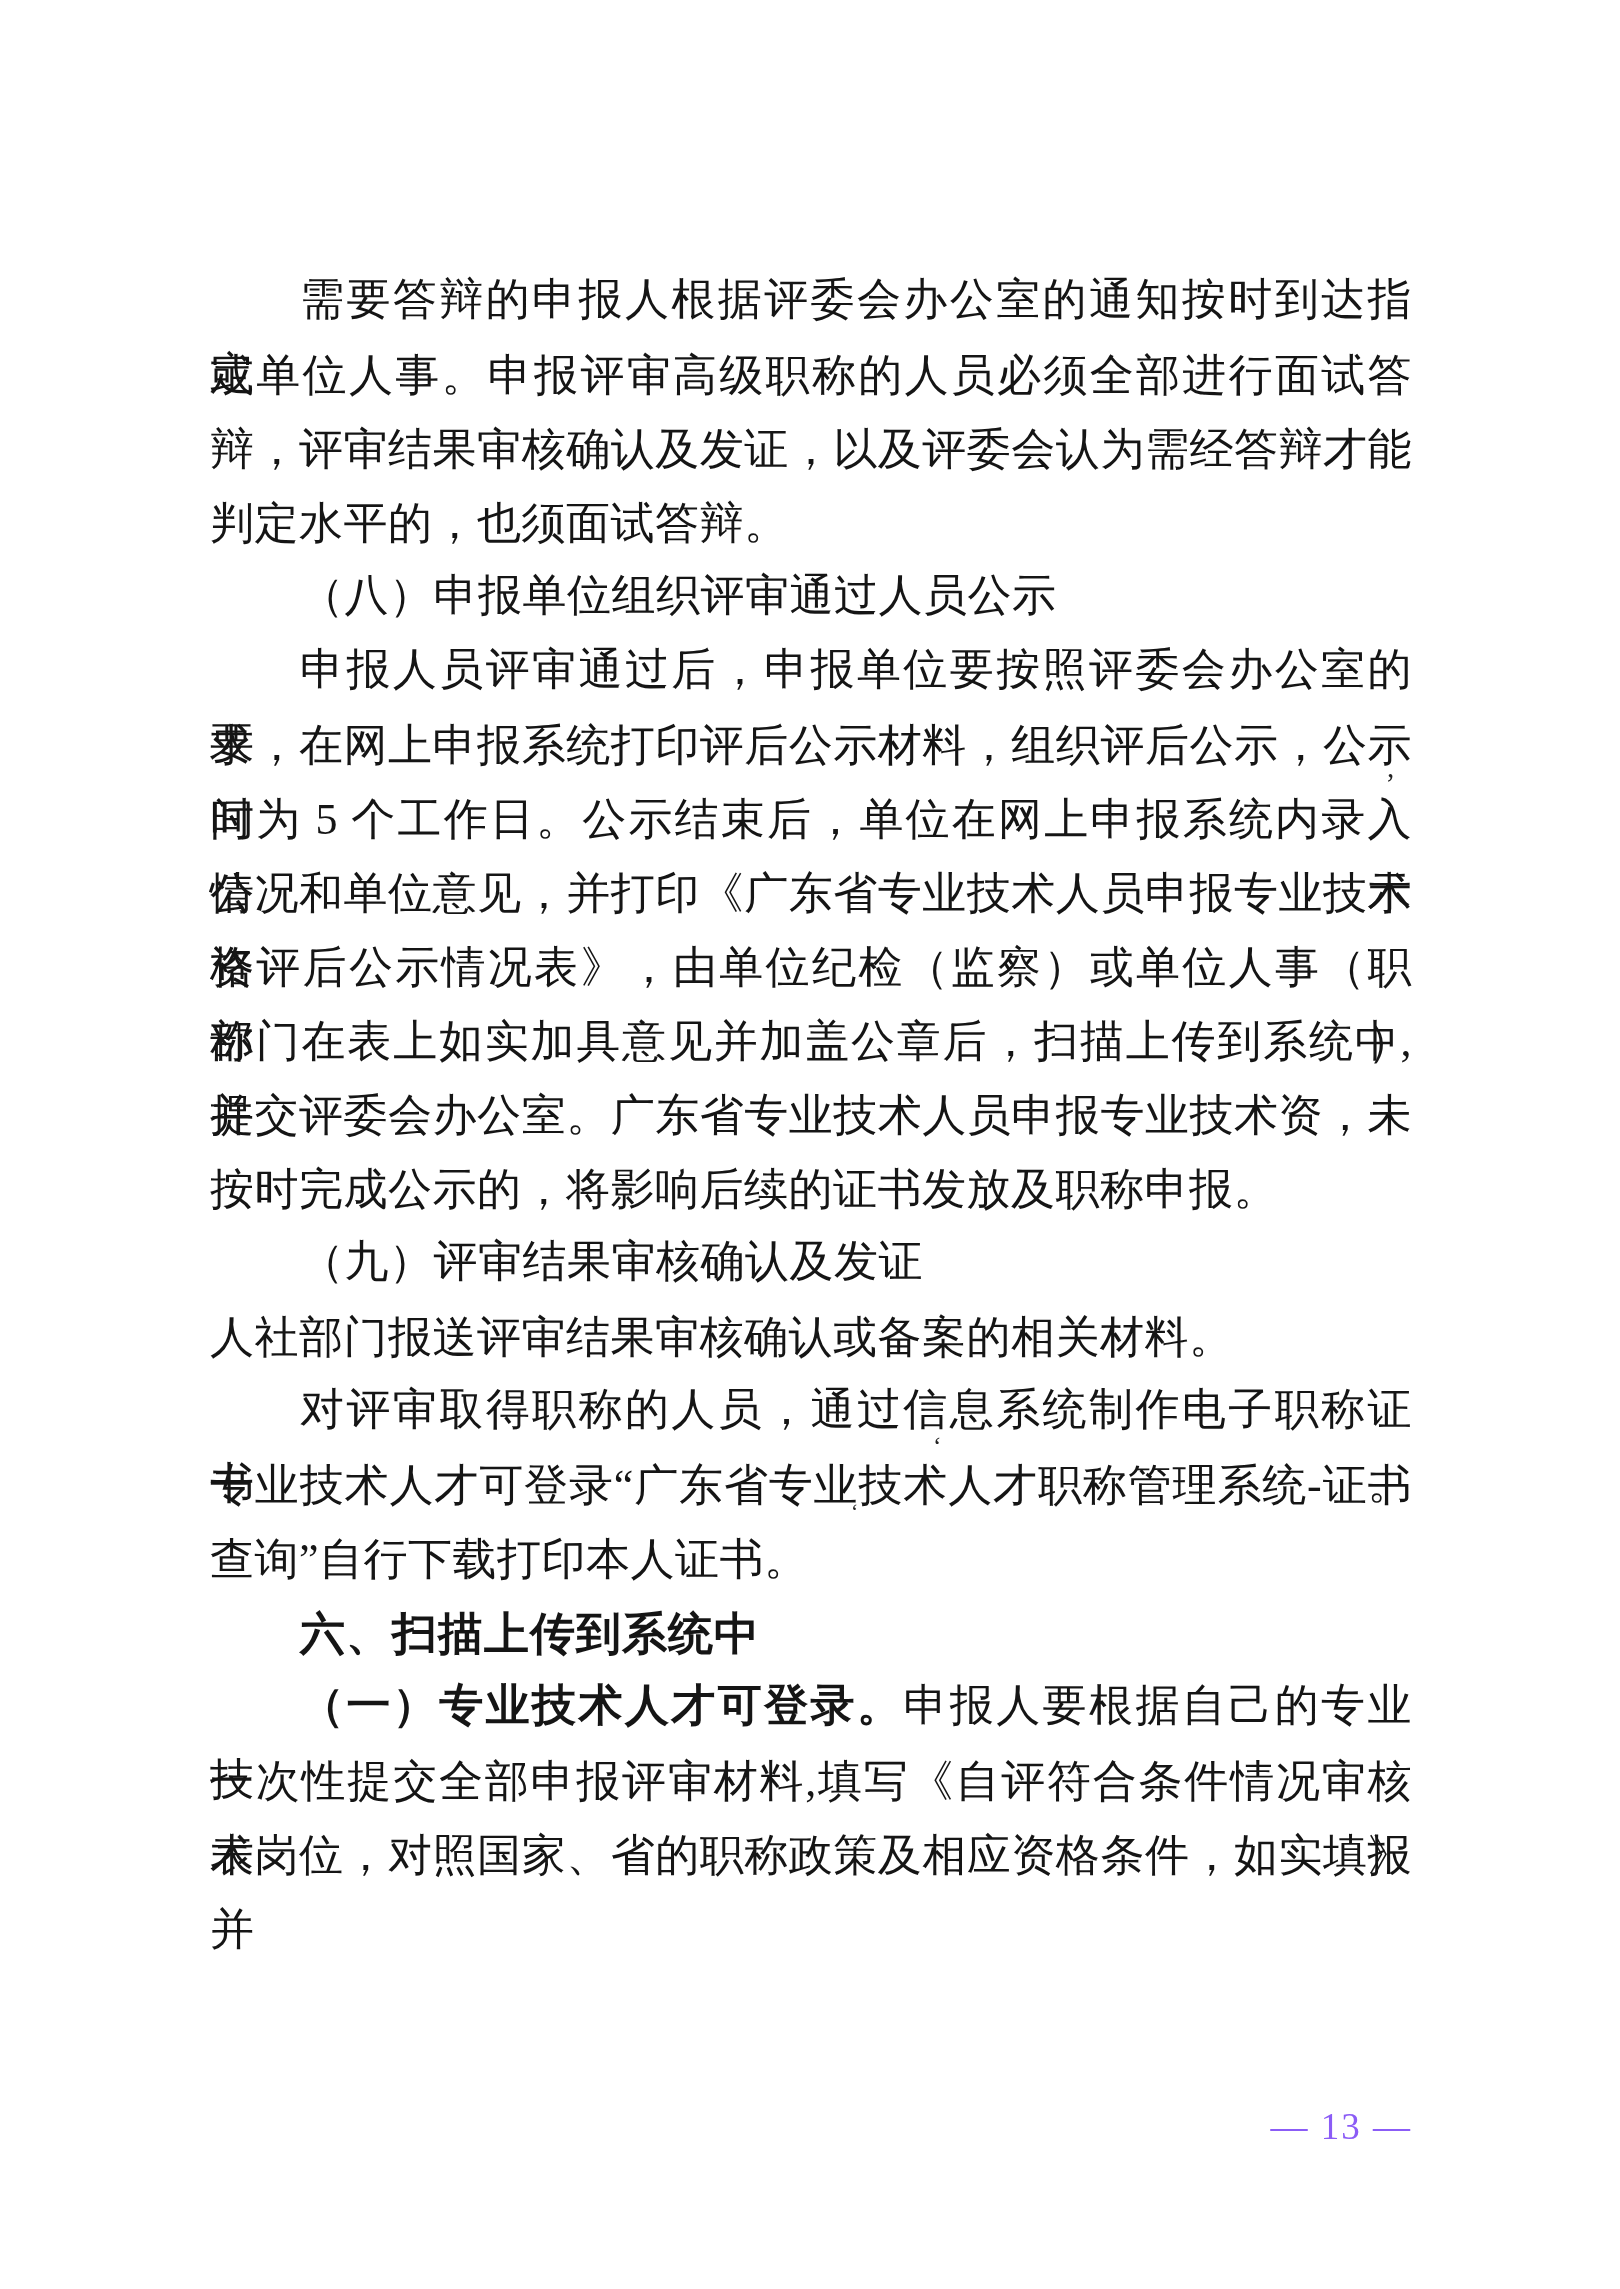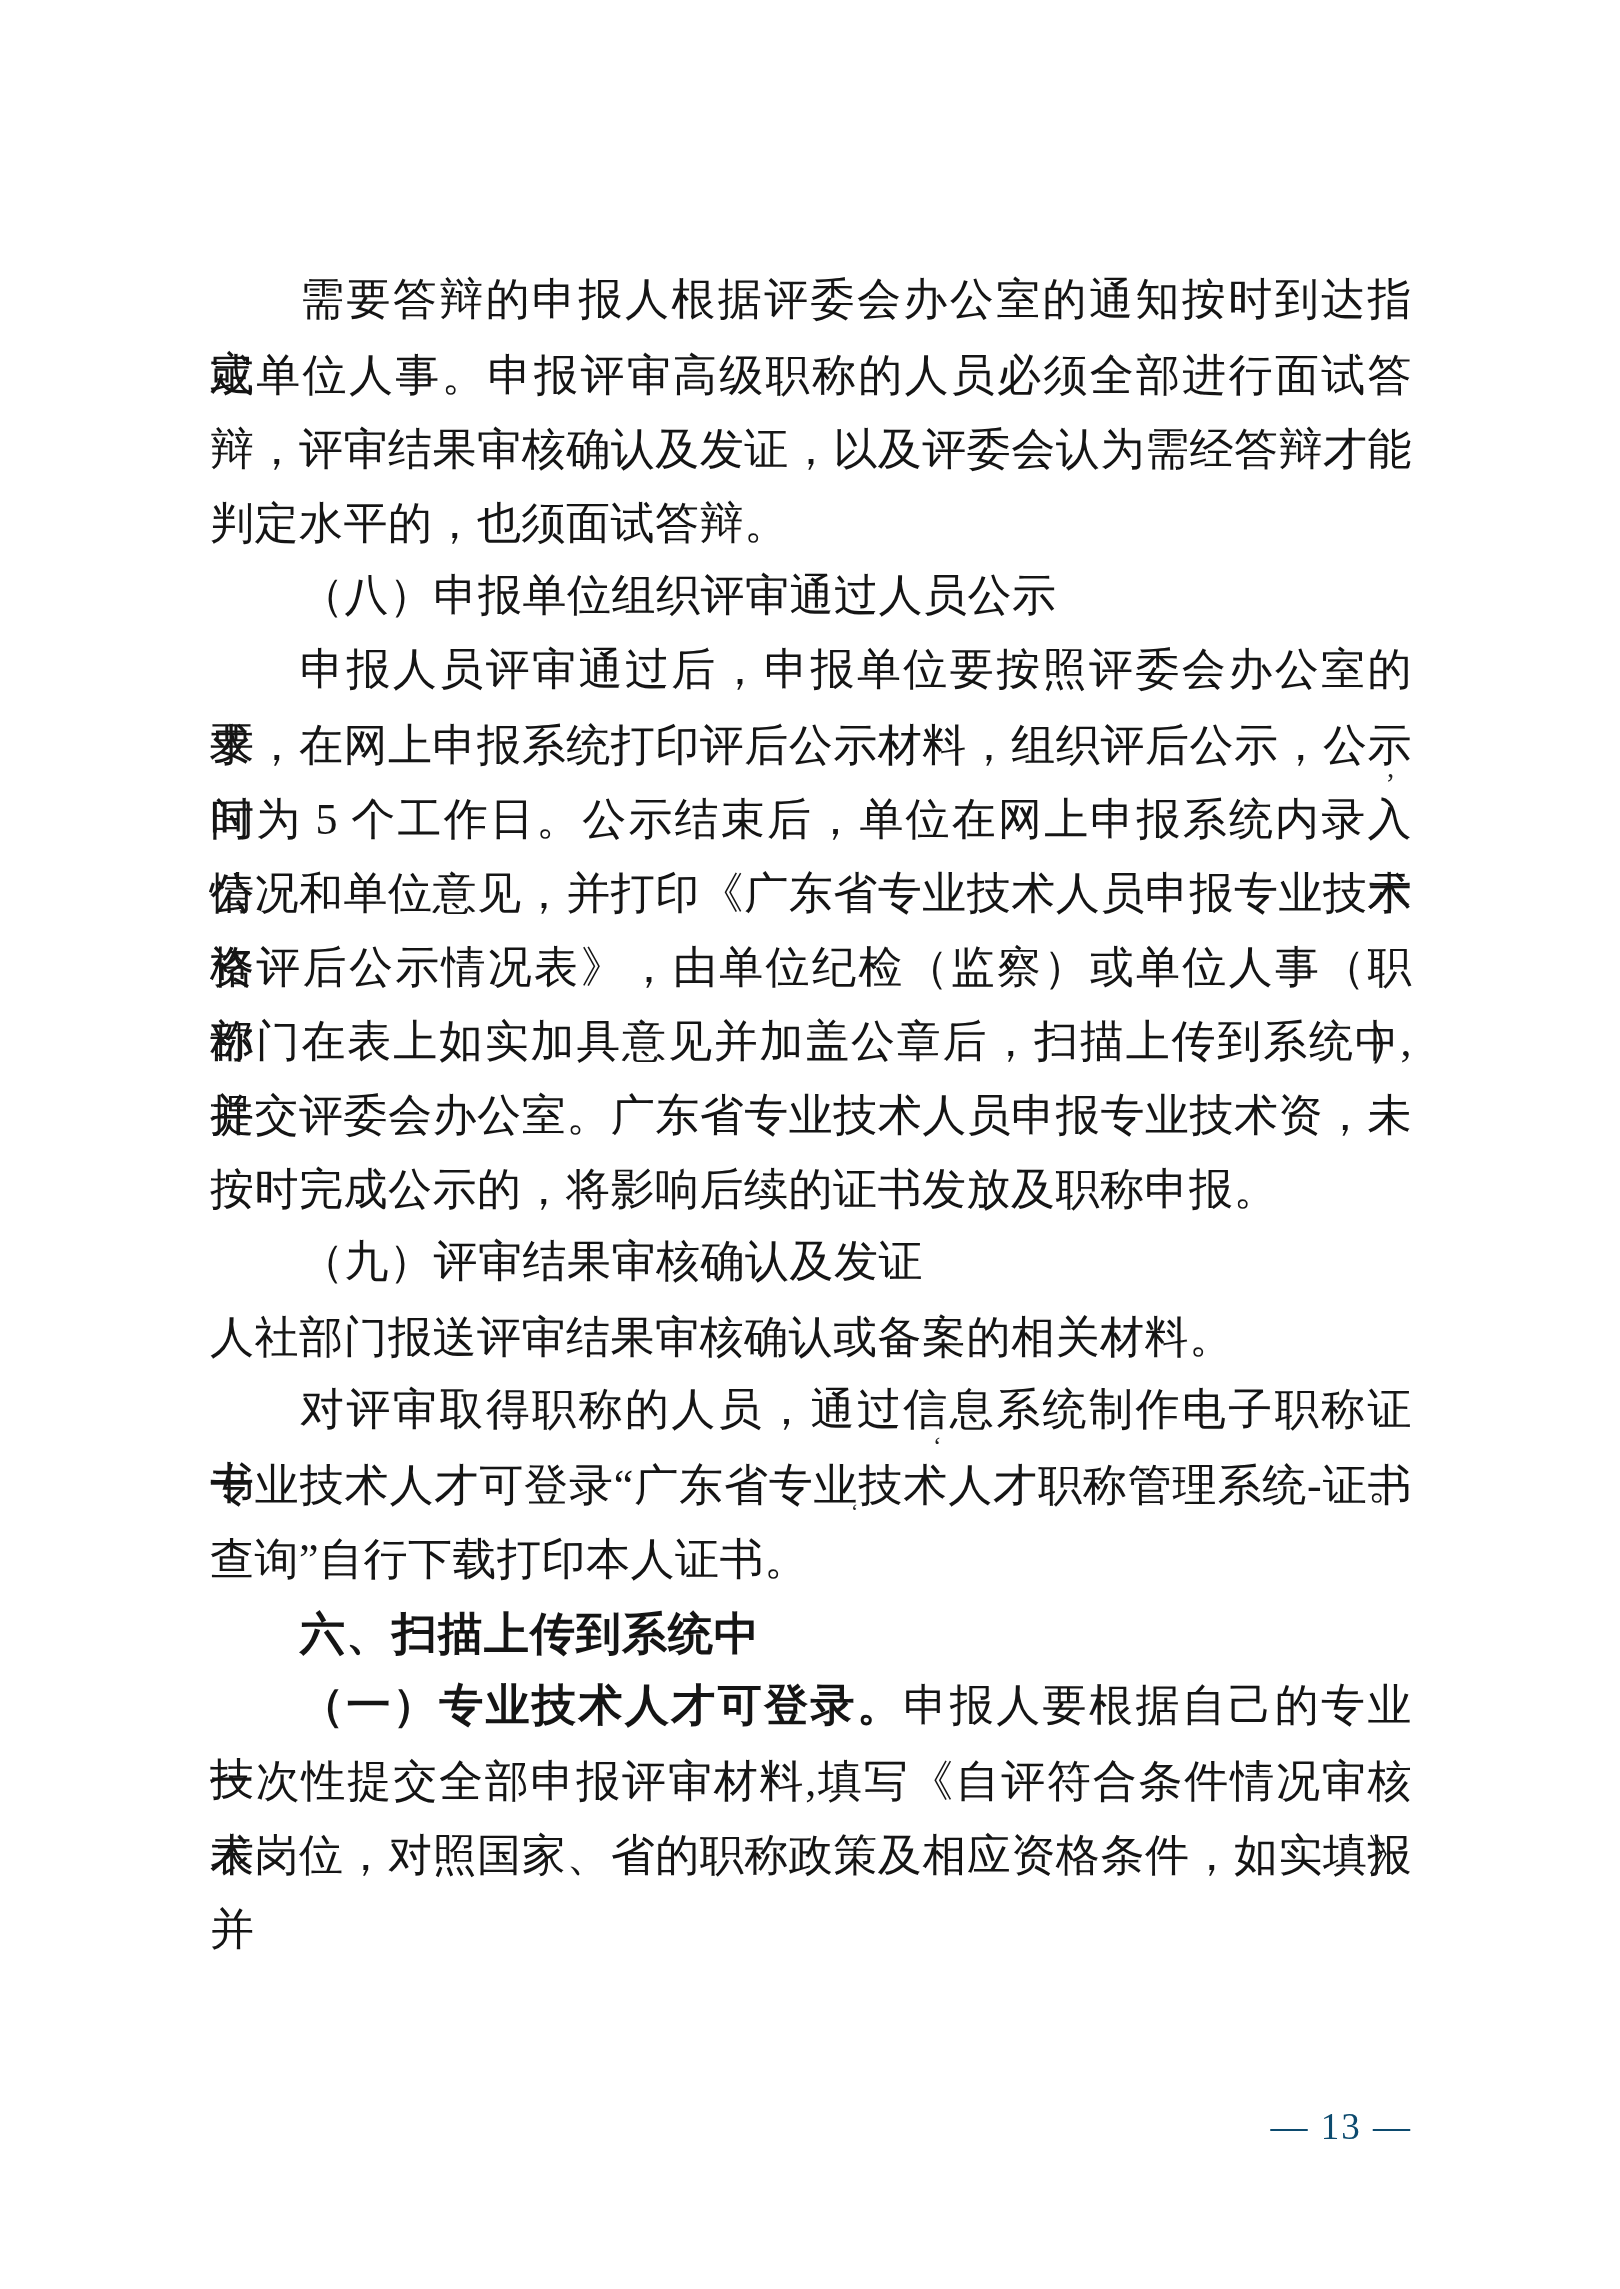--- a/index.html
+++ b/index.html
@@ -50,21 +50,21 @@
   }
   .lead {
     font-weight: 600;
   }
   .pagenum {
     position: absolute;
     top: 2105px;
     right: 208px;
     font-size: 37px;
     line-height: 43px;
-    color: #0c4a6e;
+    color: #8b5cf6;
     letter-spacing: 2px;
   }
   .speck {
     position: absolute;
     color: #222222;
     line-height: 1;
     pointer-events: none;
   }
 </style>
 </head>

